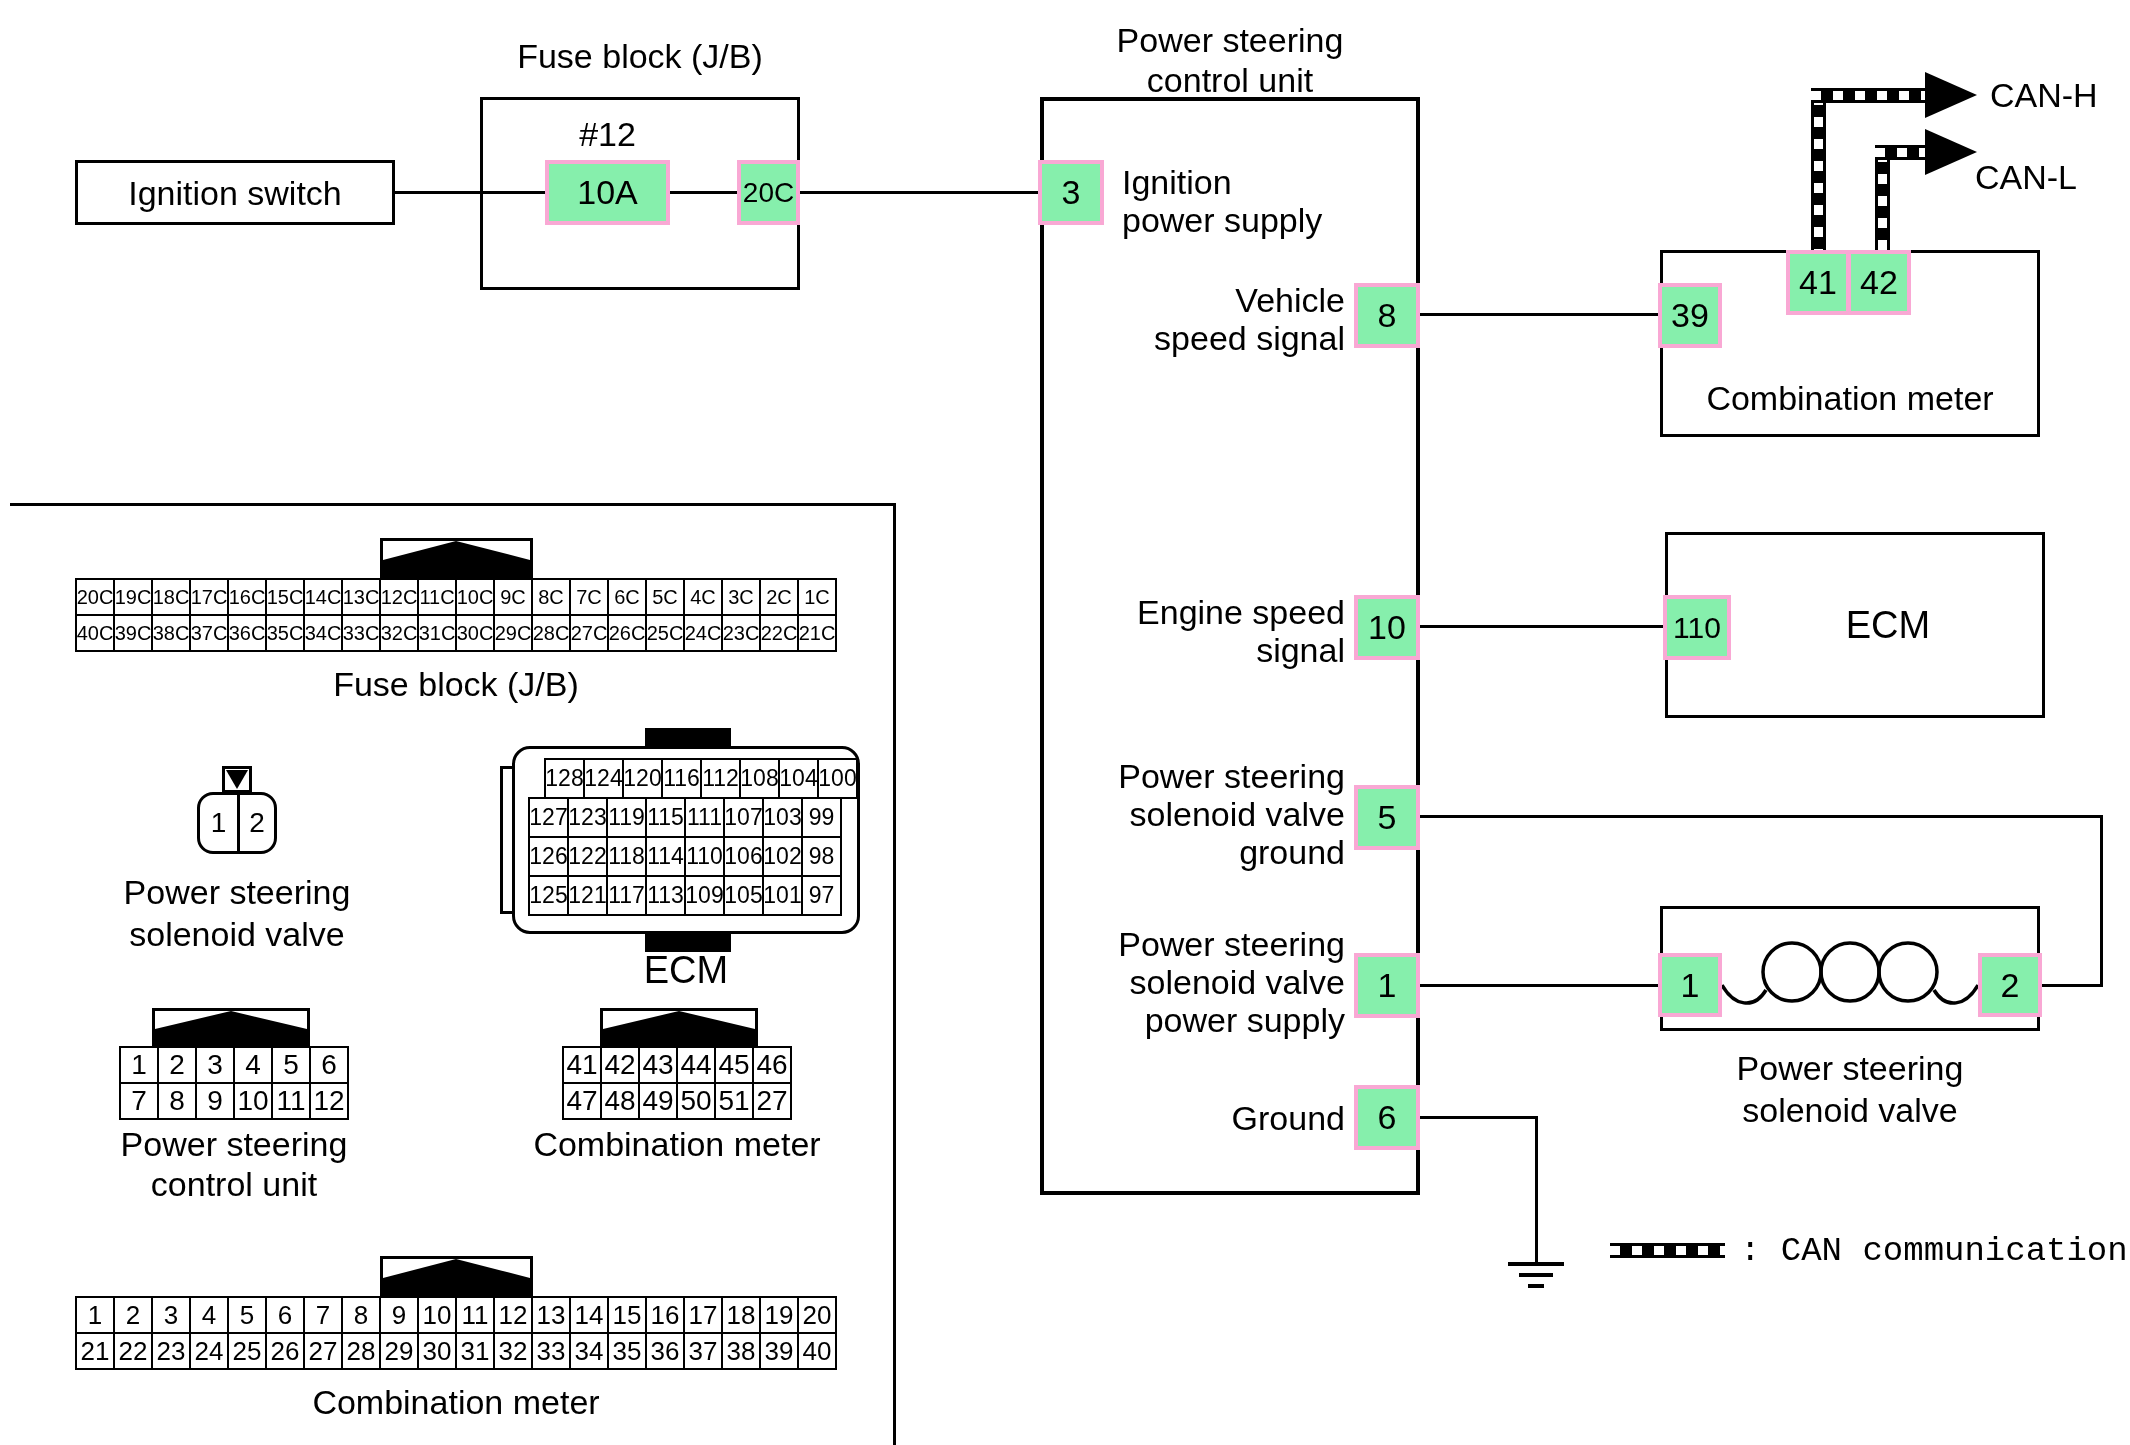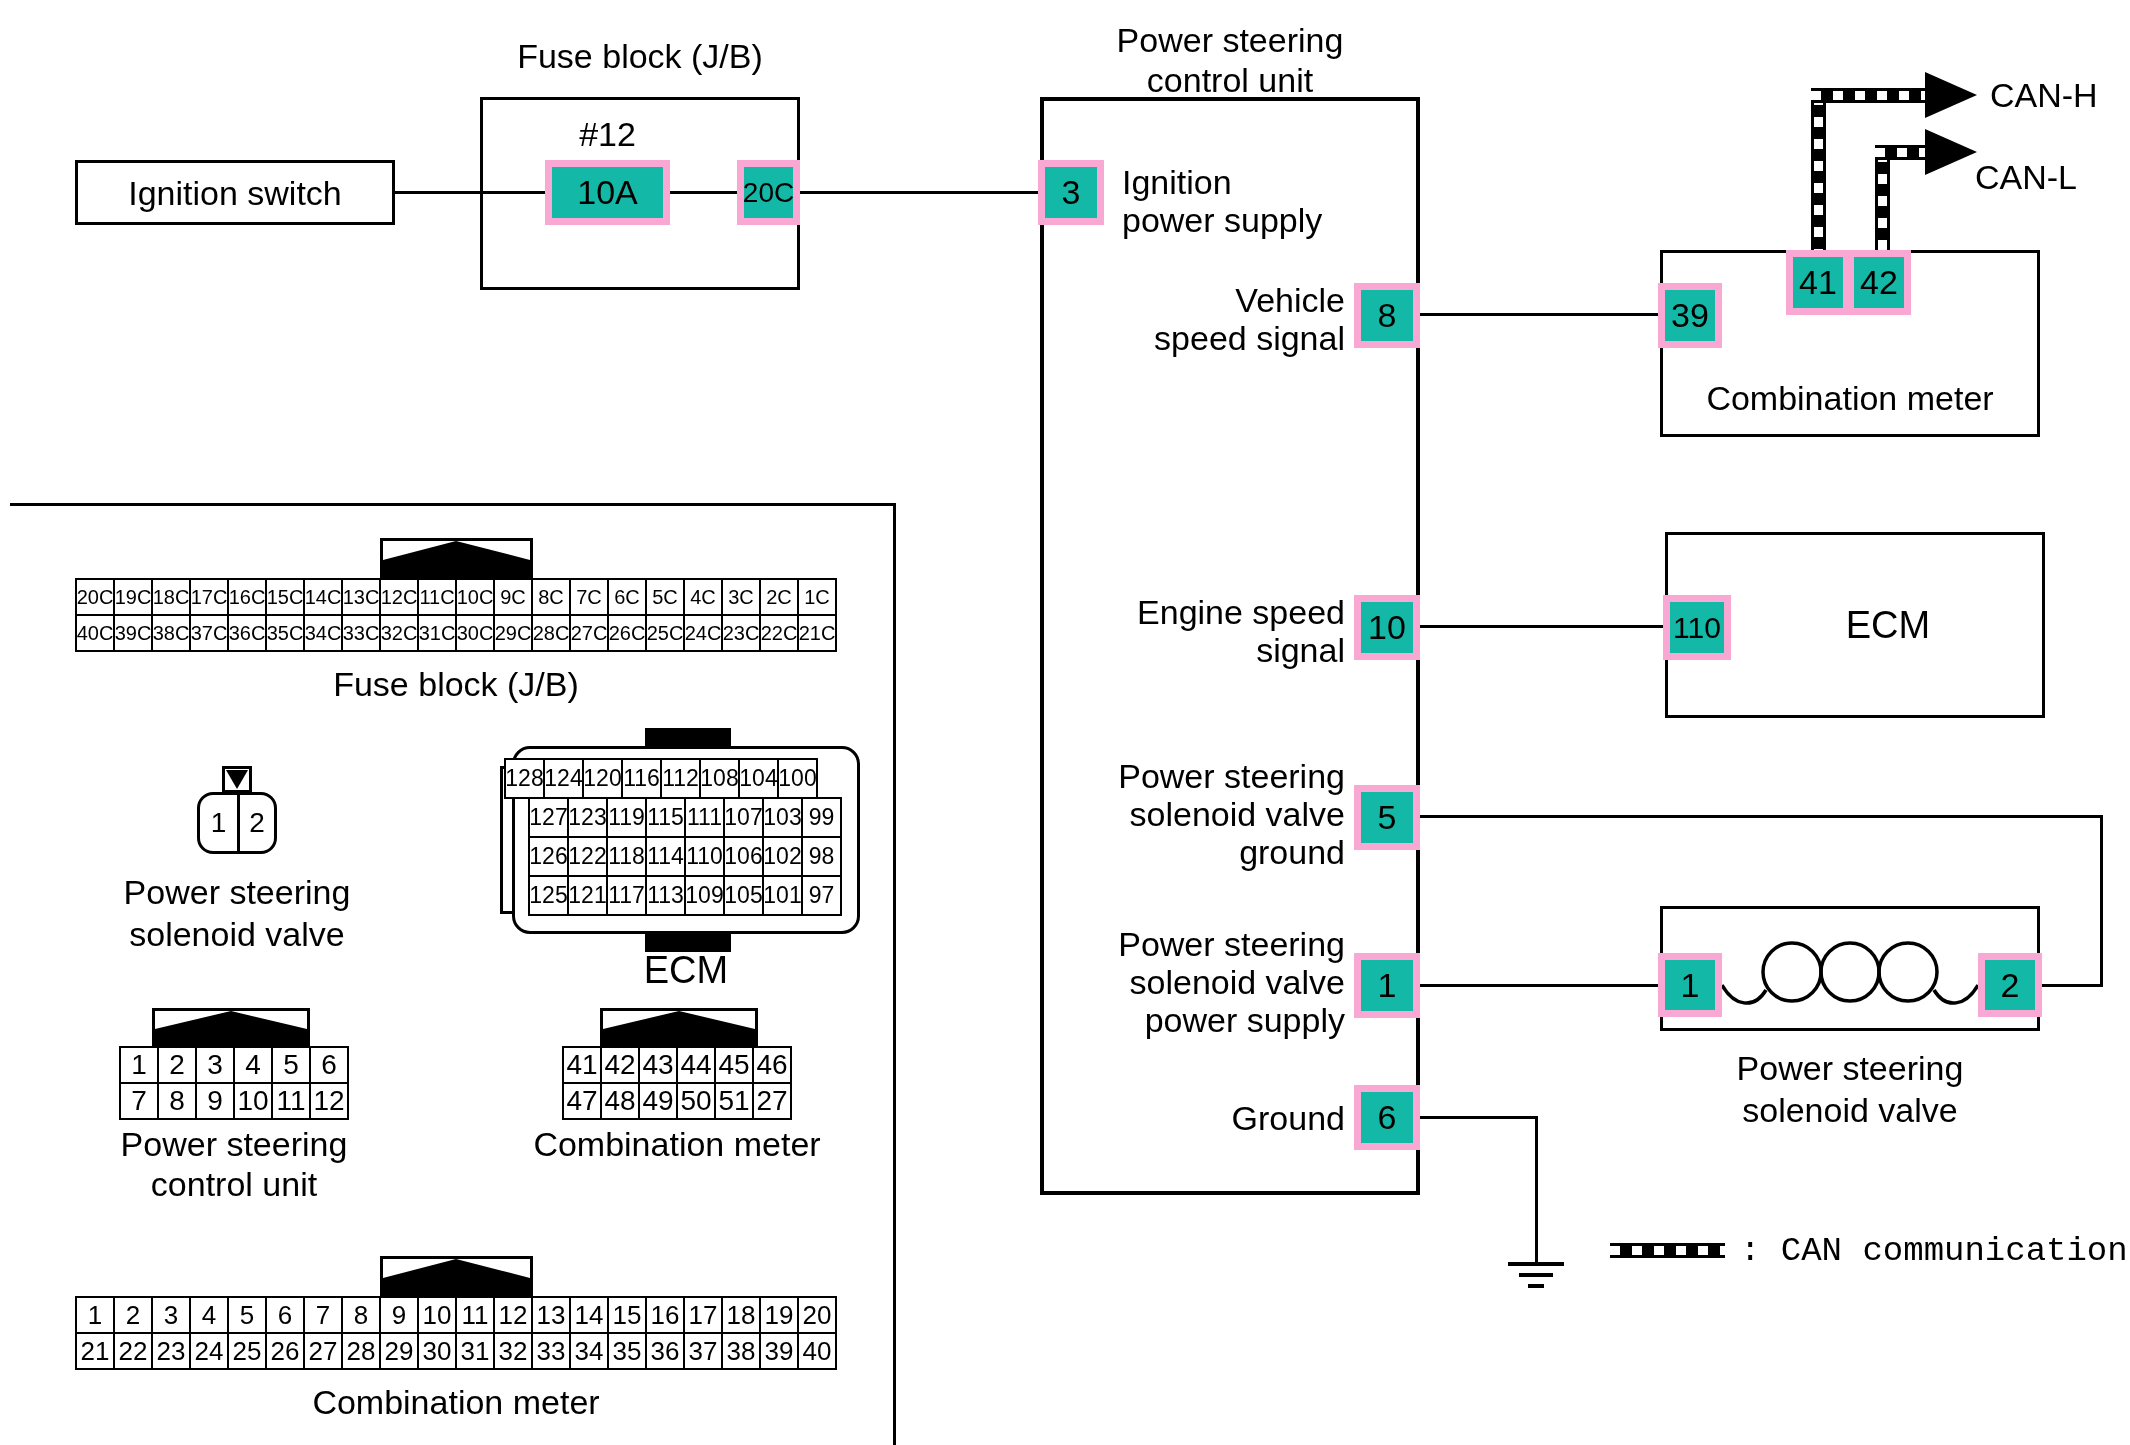--- a/index.html
+++ b/index.html
@@ -5,21 +5,21 @@
   * { box-sizing: border-box; margin: 0; padding: 0; }
   html,body { background:#fff; }
   body {
     position: relative;
     width: 2130px; height: 1445px;
     font-family: "Liberation Sans", "DejaVu Sans", sans-serif;
     color: #000; overflow: hidden;
   }
   .abs { position: absolute; }
   .box { position: absolute; border: 3px solid #000; background: #fff; }
-  .pin { position: absolute; border: 7px solid #f9a8d4; background: #14b8a6;
+  .pin { position: absolute; border: 4px solid #f9a8d4; background: #86efac;
          display: flex; align-items: center; justify-content: center;
          font-size: 34px; z-index: 5; }
   .lbl { position: absolute; font-size: 34px; line-height: 40px; white-space: nowrap; }
   .ctr { text-align: center; }
   .rgt { text-align: right; }
   .wh { position: absolute; height: 3px; background: #000; z-index: 2; }
   .wv { position: absolute; width: 3px; background: #000; z-index: 2; }
   .cells { position: absolute; display: flex; z-index: 4; }
   .cells .cell { width: 40px; height: 38px; border: 2px solid #000; margin-left: -2px;
                  background: #fff; display: flex; align-items: center; justify-content: center;
@@ -201,21 +201,21 @@
   <span class="sc">1</span>
   <span class="sc">2</span>
 </div>
 <div class="lbl ctr" style="left:87px;top:872px;width:300px;">Power steering</div>
 <div class="lbl ctr" style="left:87px;top:914px;width:300px;">solenoid valve</div>
 
 <div class="blacktab" style="left:645px;top:728px;width:86px;height:22px;"></div>
 <div class="blacktab" style="left:645px;top:930px;width:86px;height:22px;"></div>
 <div class="bracket" style="left:500px;top:766px;width:16px;height:148px;"></div>
 <div class="ecm-outer" style="left:512px;top:746px;width:348px;height:188px;"></div>
-<div class="cells ecm" style="left:504px;top:758px;border-radius:14px;">
+<div class="cells ecm" style="left:544px;top:758px;border-radius:14px;">
     <div class="cell">128</div>
     <div class="cell">124</div>
     <div class="cell">120</div>
     <div class="cell">116</div>
     <div class="cell">112</div>
     <div class="cell">108</div>
     <div class="cell">104</div>
     <div class="cell">100</div>
   </div>
 <div class="cells ecm" style="left:528px;top:797px;">

